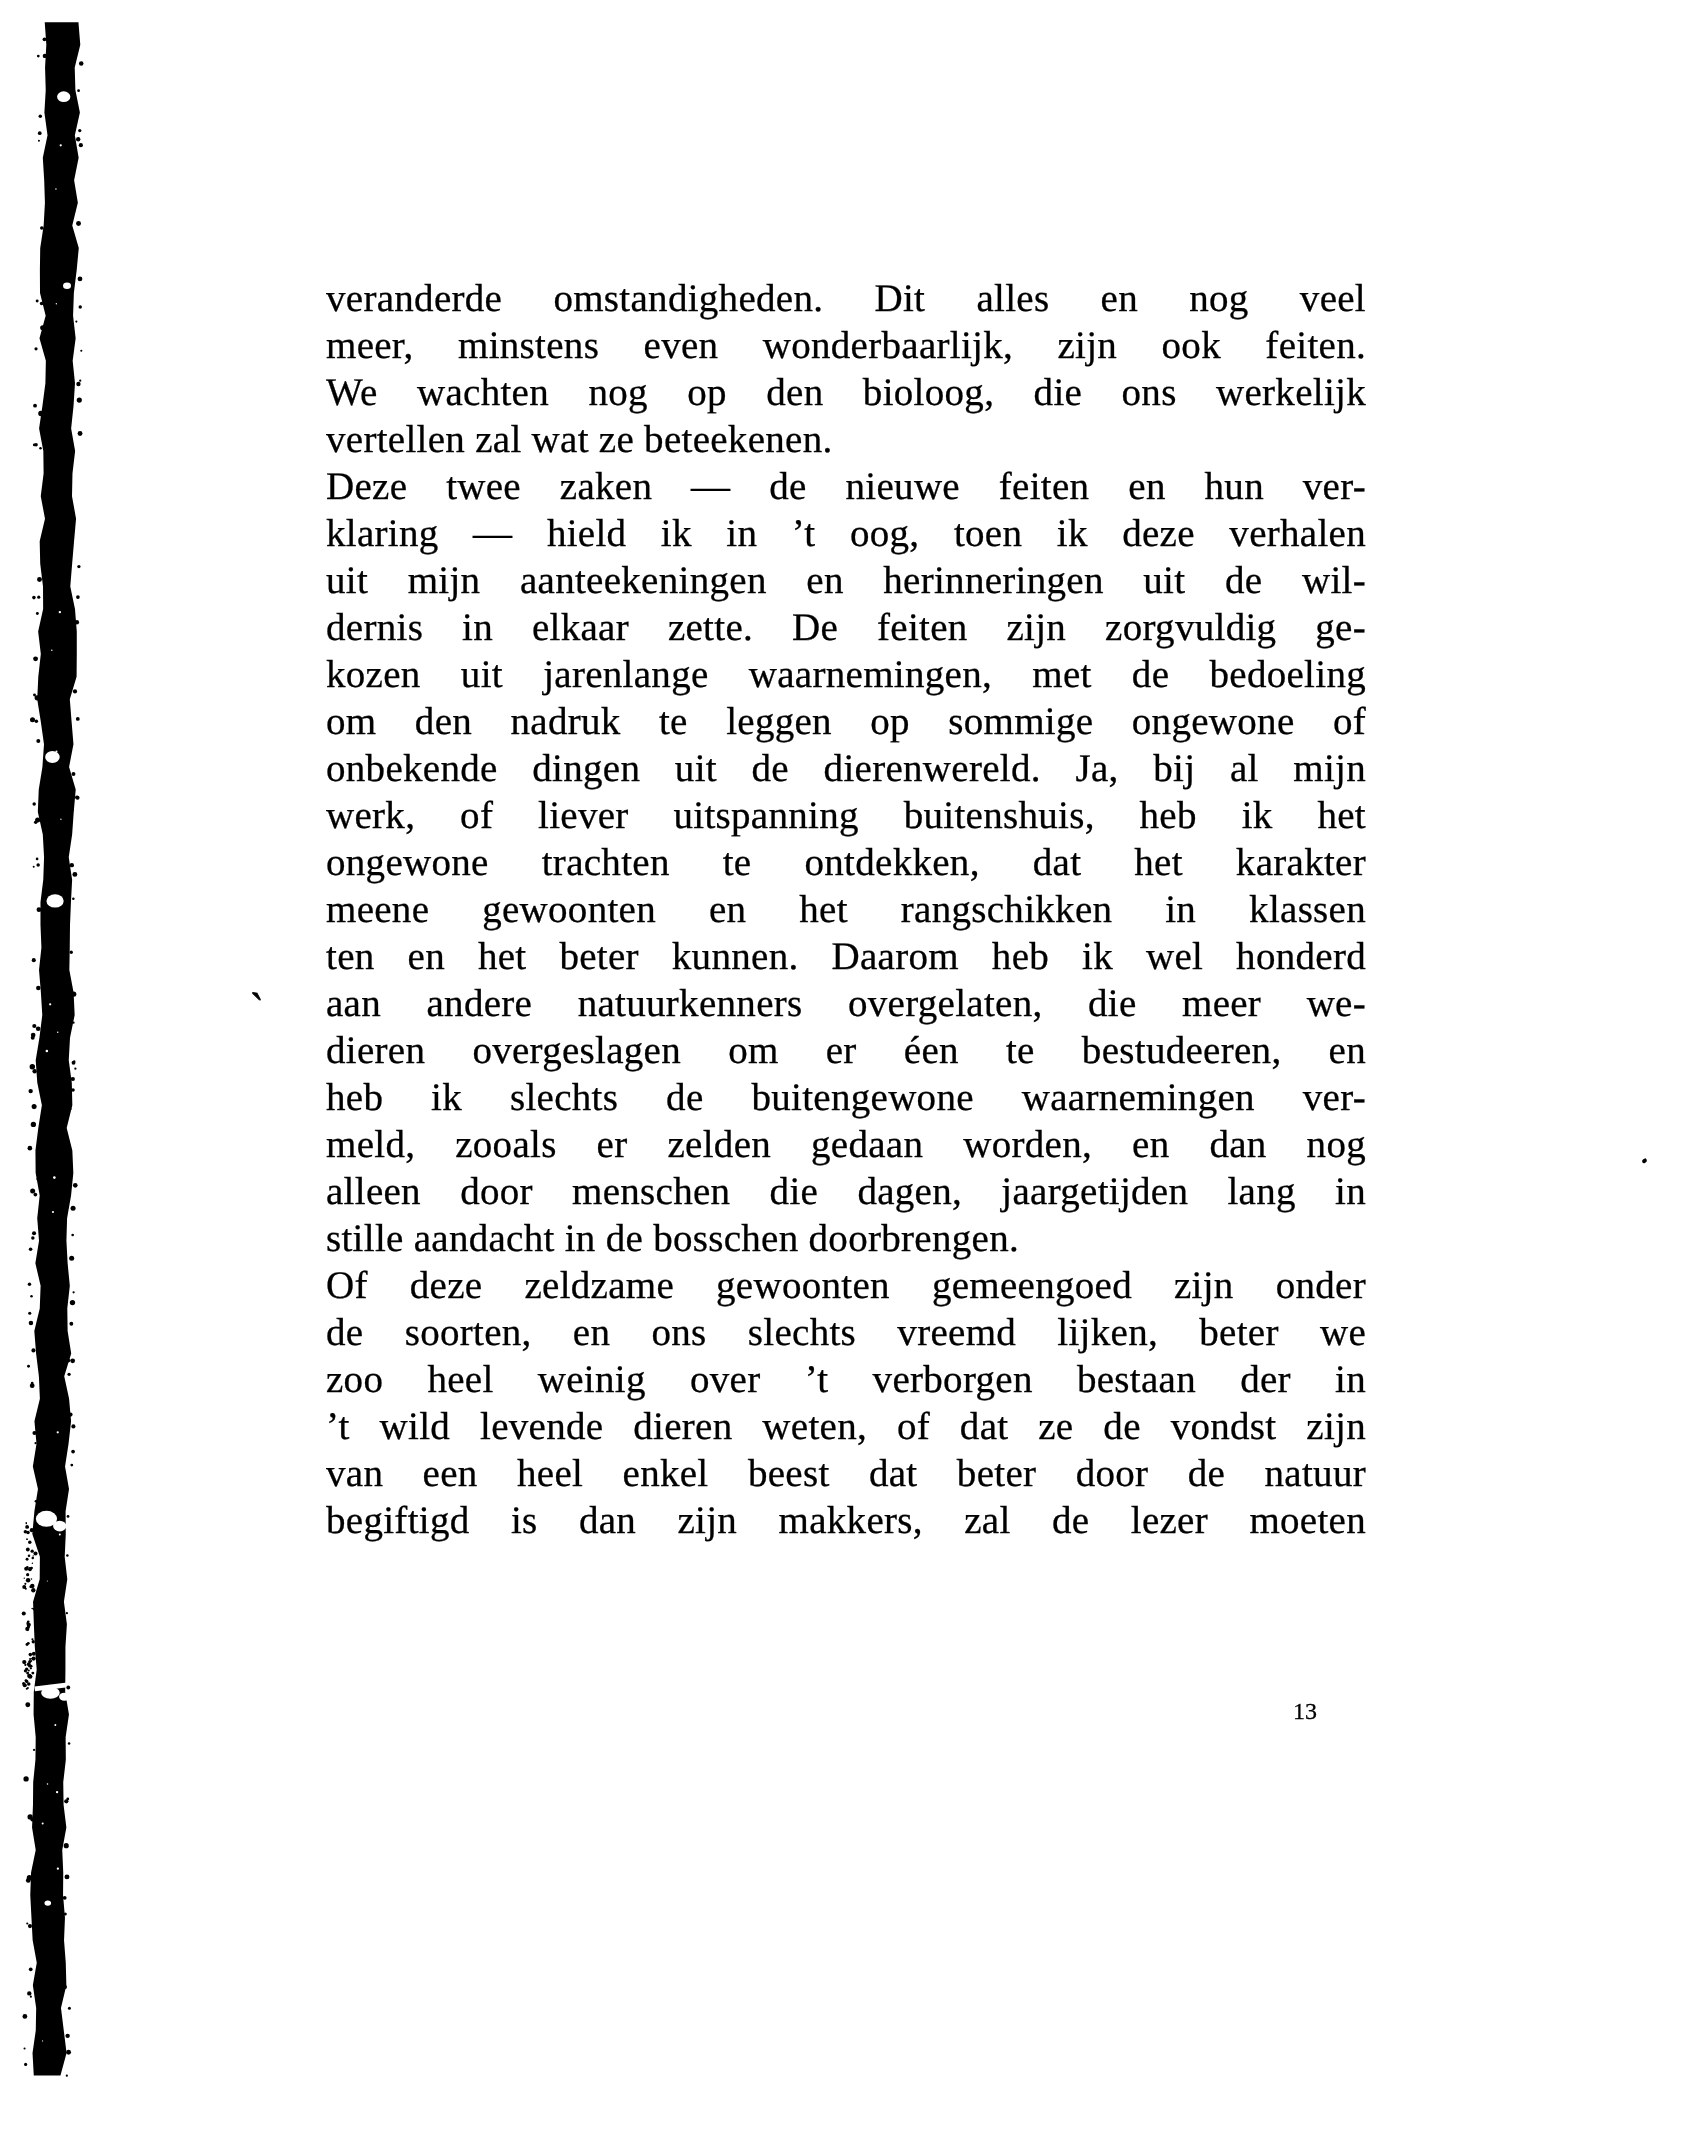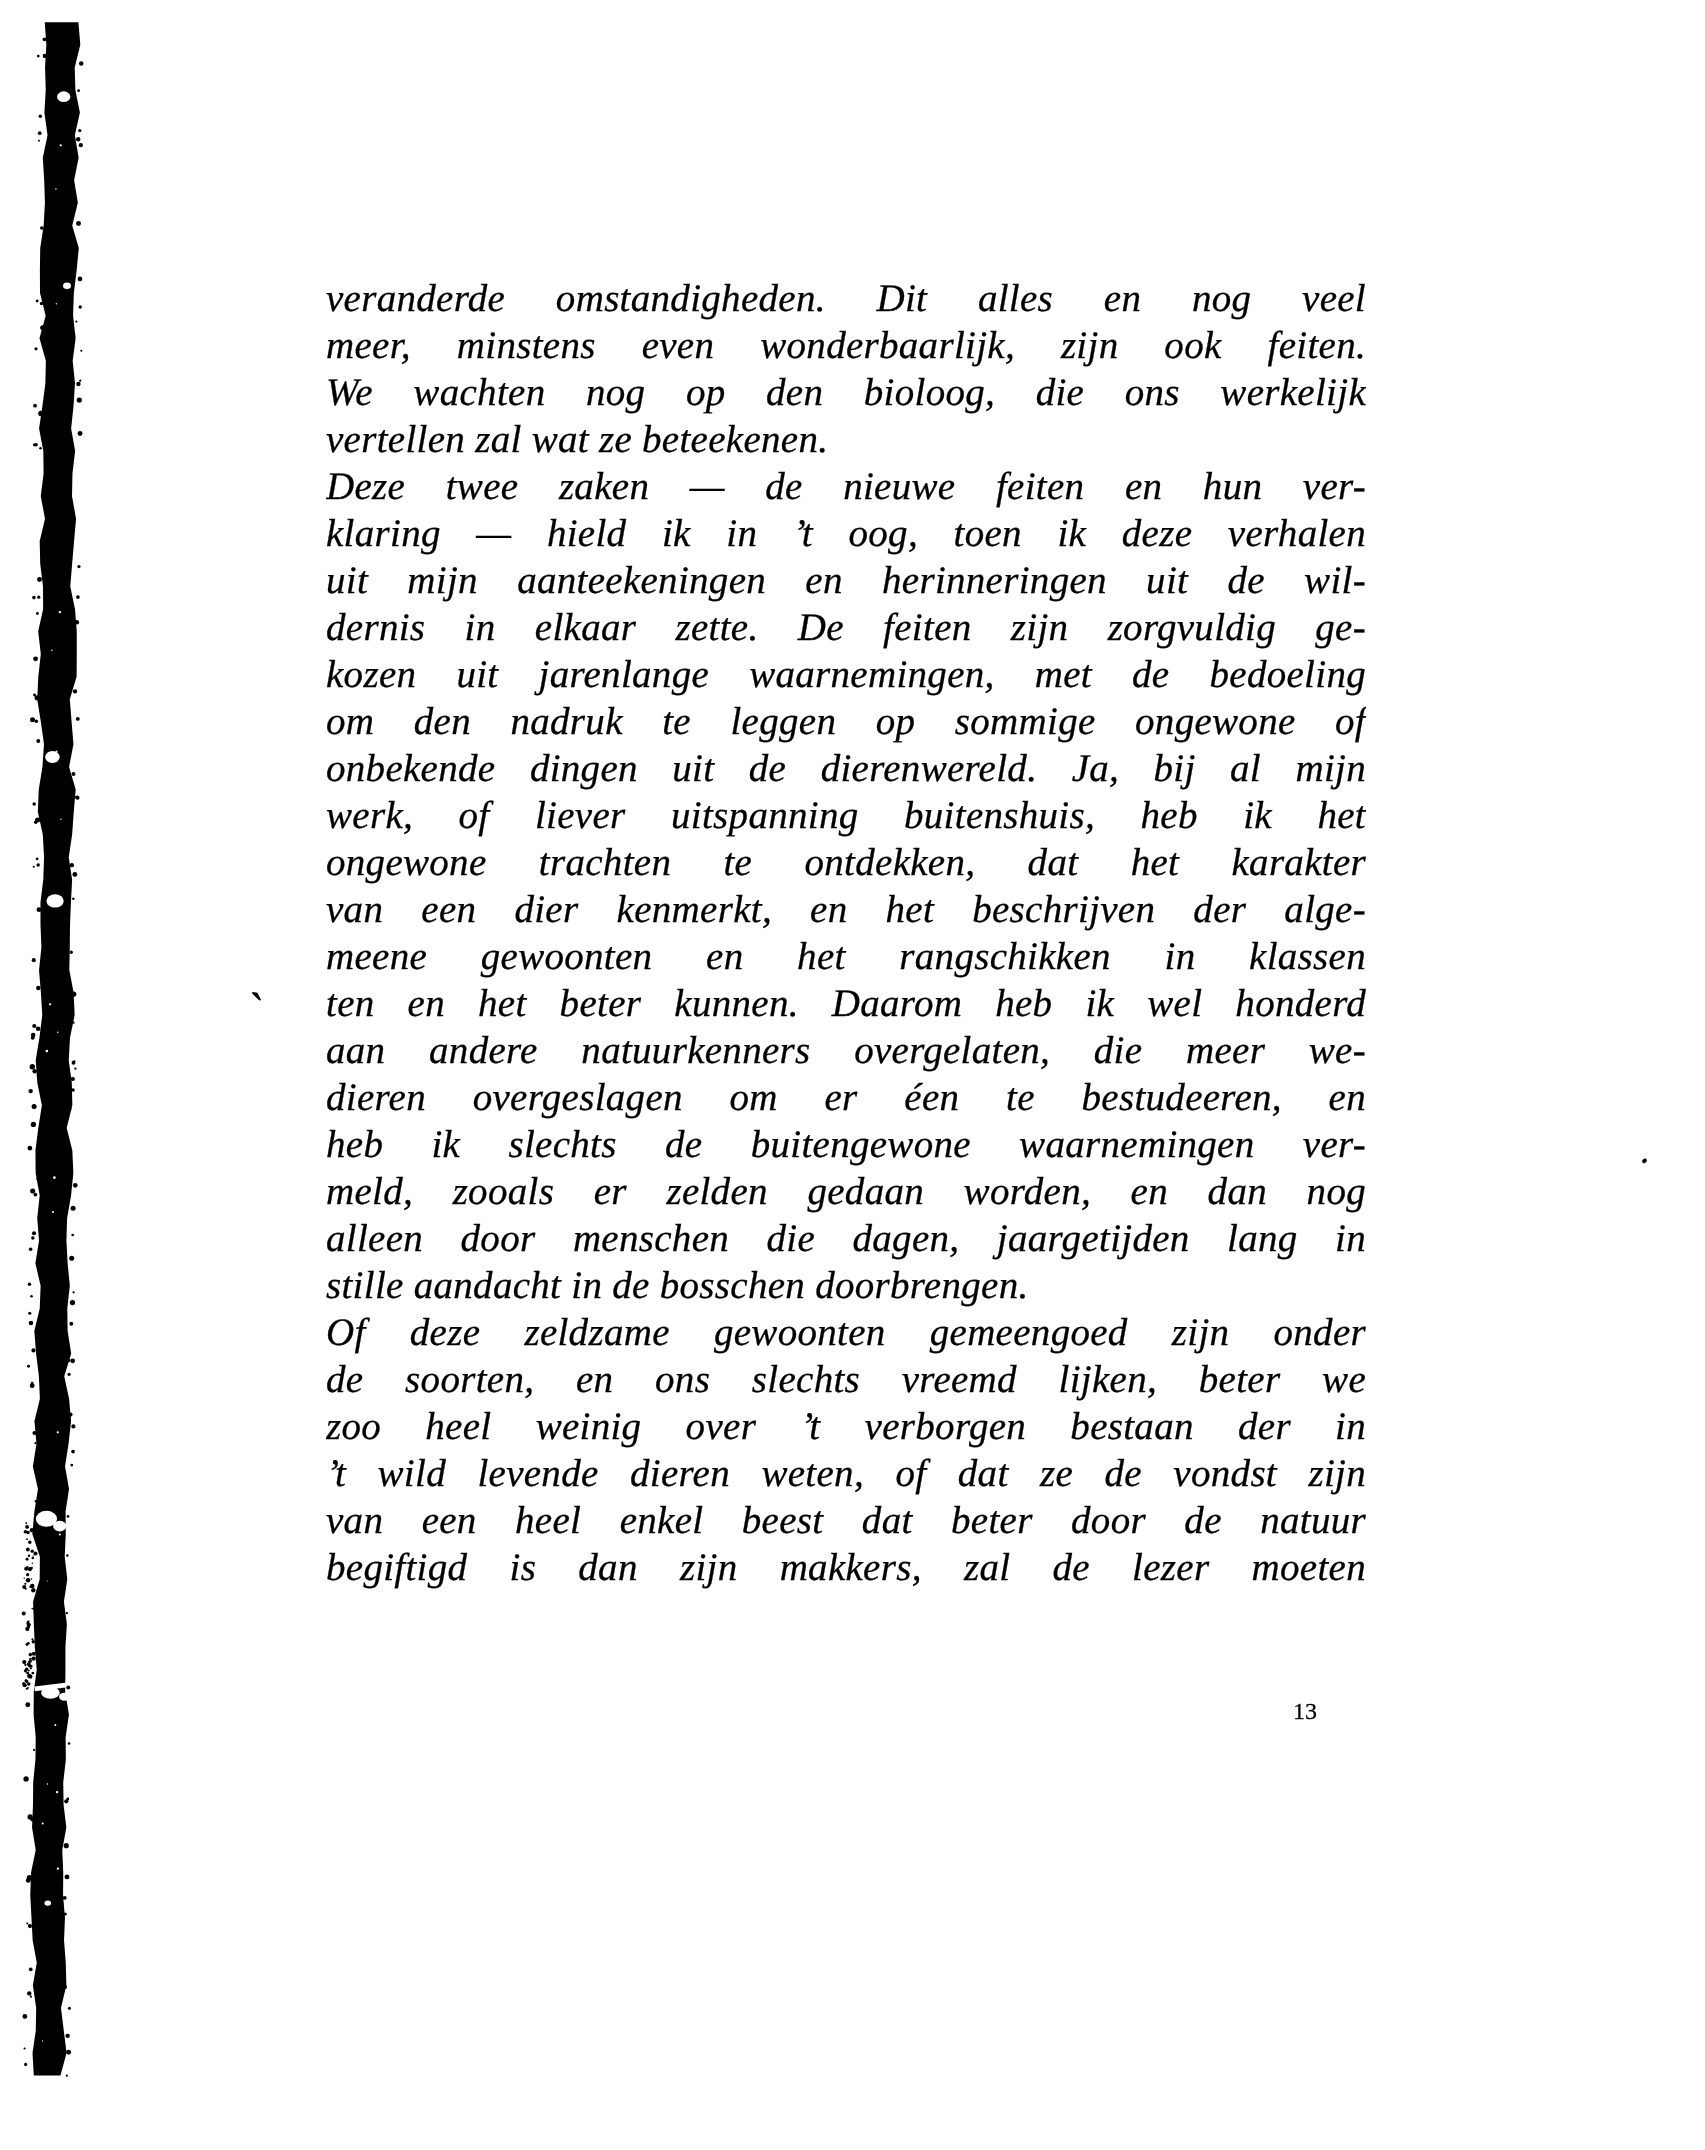--- a/index.html
+++ b/index.html
@@ -20,21 +20,20 @@
     letter-spacing:0.3px;
     -webkit-text-stroke:0.3px #000;
     text-rendering:geometricPrecision;
   }
   .line{
     text-align:justify;
     text-align-last:justify;
     height:47px;
     overflow:hidden;
     white-space:normal;
-    font-style:italic;
   }
   .line.para-end{text-align-last:left;}
   .page-number{
     position:absolute;
     left:1293px;top:1690px;
     font-size:24px;line-height:43px;
     -webkit-text-stroke:0.3px #000;
   }
   .stray-grave{
     position:absolute;
@@ -320,21 +319,20 @@
       <div class="line para-end">vertellen zal wat ze beteekenen.</div>
       <div class="line">Deze twee zaken — de nieuwe feiten en hun ver-</div>
       <div class="line">klaring — hield ik in ’t oog, toen ik deze verhalen</div>
       <div class="line">uit mijn aanteekeningen en herinneringen uit de wil-</div>
       <div class="line">dernis in elkaar zette. De feiten zijn zorgvuldig ge-</div>
       <div class="line">kozen uit jarenlange waarnemingen, met de bedoeling</div>
       <div class="line">om den nadruk te leggen op sommige ongewone of</div>
       <div class="line">onbekende dingen uit de dierenwereld. Ja, bij al mijn</div>
       <div class="line">werk, of liever uitspanning buitenshuis, heb ik het</div>
       <div class="line">ongewone trachten te ontdekken, dat het karakter</div>
-      <div class="line">van een dier kenmerkt, en het beschrijven der alge-</div>
       <div class="line">meene gewoonten en het rangschikken in klassen</div>
       <div class="line">ten en het beter kunnen. Daarom heb ik wel honderd</div>
       <div class="line">aan andere natuurkenners overgelaten, die meer we-</div>
       <div class="line">dieren overgeslagen om er éen te bestudeeren, en</div>
       <div class="line">heb ik slechts de buitengewone waarnemingen ver-</div>
       <div class="line">meld, zooals er zelden gedaan worden, en dan nog</div>
       <div class="line">alleen door menschen die dagen, jaargetijden lang in</div>
       <div class="line para-end">stille aandacht in de bosschen doorbrengen.</div>
       <div class="line">Of deze zeldzame gewoonten gemeengoed zijn onder</div>
       <div class="line">de soorten, en ons slechts vreemd lijken, beter we</div>

